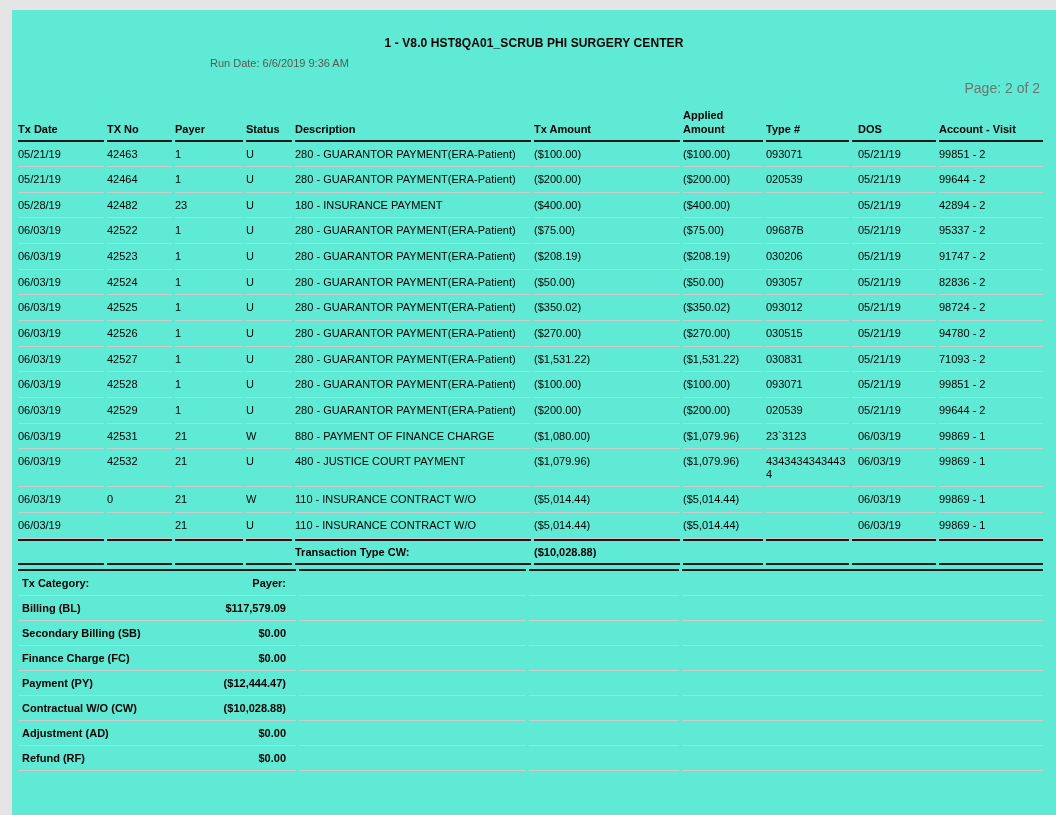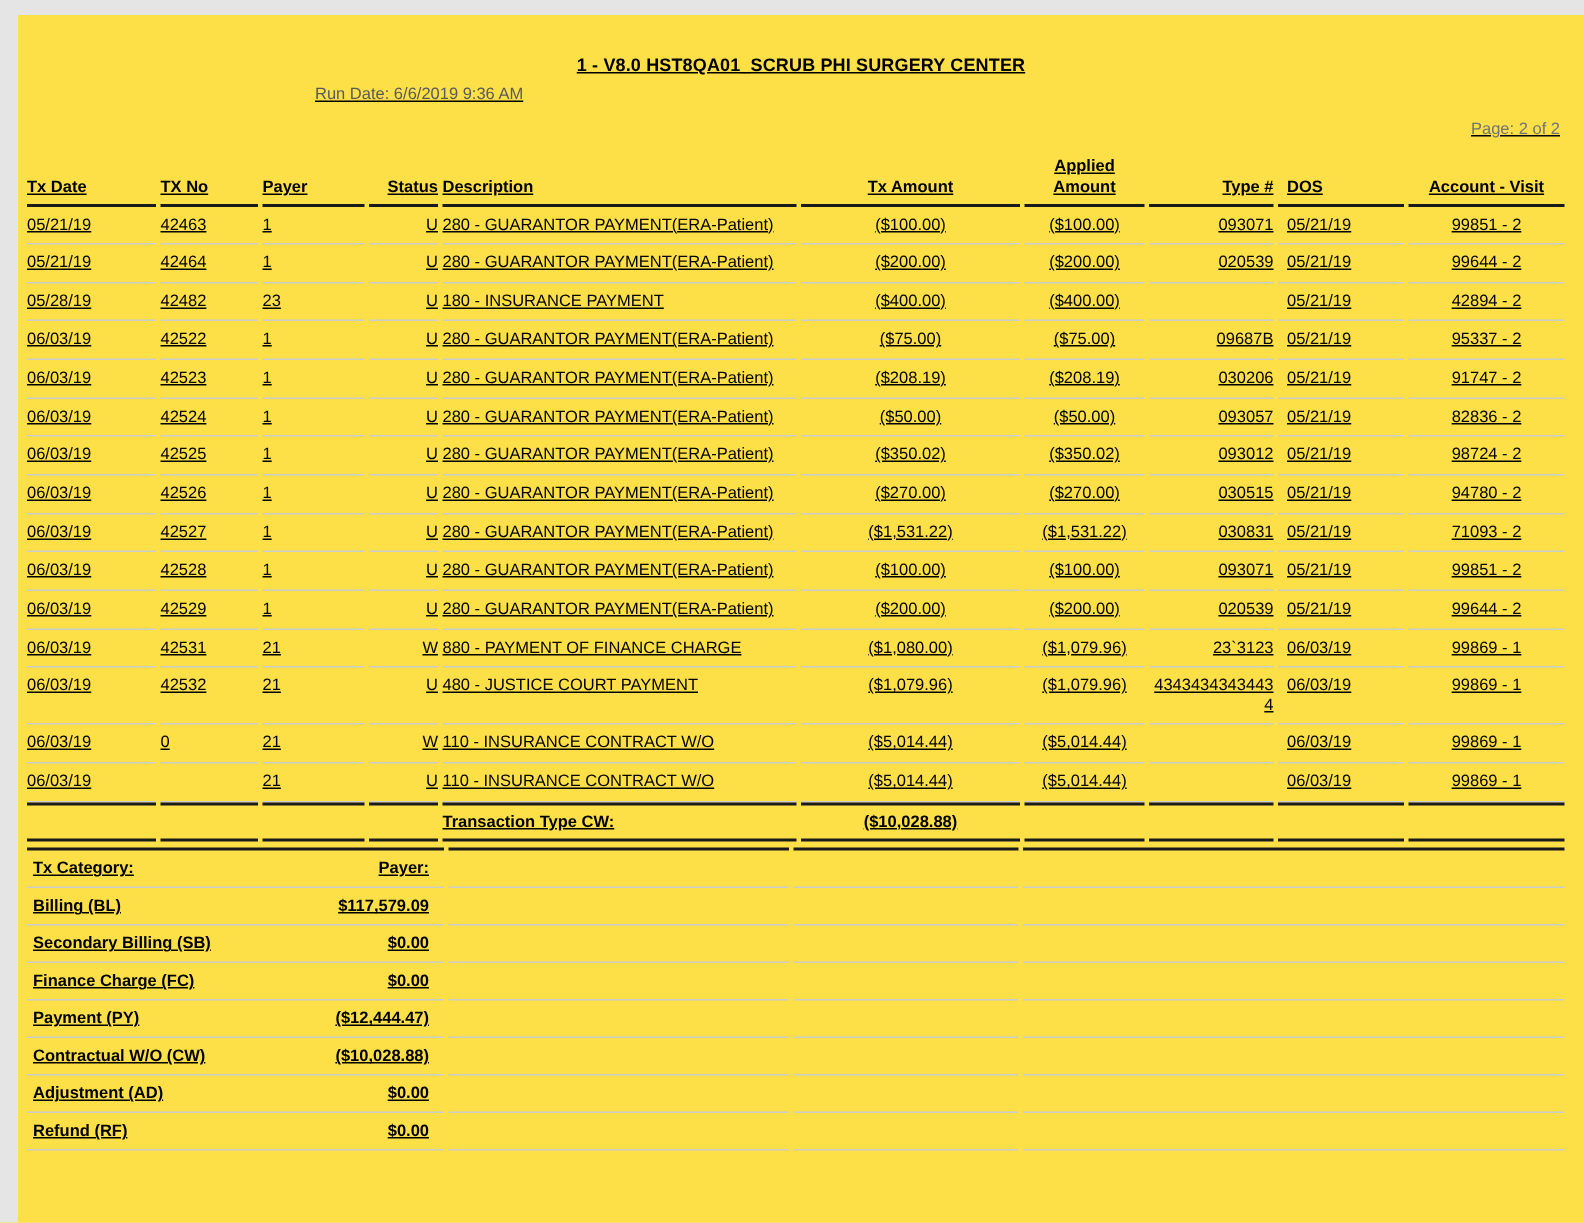--- a/index.html
+++ b/index.html
@@ -9,40 +9,39 @@
     background: #e5e5e5;
     font-family: "Liberation Sans", sans-serif;
     position: relative;
     overflow: hidden;
     color: #000;
   }
   .sheet {
     position: absolute;
     left: 12px; top: 10px;
     width: 1044px; height: 805px;
-    background: #fde047;
-    text-decoration: underline;
+    background: #5eead4;
   }
   .report-title {
     margin-top: 26px;
     text-align: center;
     font-size: 12px;
     font-weight: bold;
     letter-spacing: 0.1px;
   }
   .run-date {
     margin: 7px 0 0 158px;
     font-size: 11px;
     color: #595959;
     padding-left: 40px;
   }
   .page-label {
     margin: 11px 16px 0 0;
     text-align: right;
-    font-size: 11px;
+    font-size: 14px;
     color: #737373;
   }
   table.report {
     margin: 13px 0 0 3px;
     width: 1031px;
     table-layout: fixed;
     border-collapse: separate;
     border-spacing: 3px 0;
     font-size: 11px;
   }
@@ -53,22 +52,22 @@
     padding: 0 0 3px 0;
     line-height: 1.25;
   }
   table.report td {
     border-bottom: 1px solid #cccccc;
     padding: 6px 0 6px 0;
     vertical-align: top;
     line-height: 1.15;
   }
   .al { text-align: left; }
-  .ar { text-align: center; }
-  .ac { text-align: right; }
+  .ar { text-align: left; }
+  .ac { text-align: left; }
   td.ac { word-break: break-all; }
   .dos { padding-left: 6px !important; }
   .pre { white-space: pre-line; }
   tr.summary-row td {
     border-top: 2px solid #1a1a1a;
     border-bottom: 2px solid #1a1a1a;
     font-weight: bold;
     padding: 5px 0;
   }
   table.cats {

